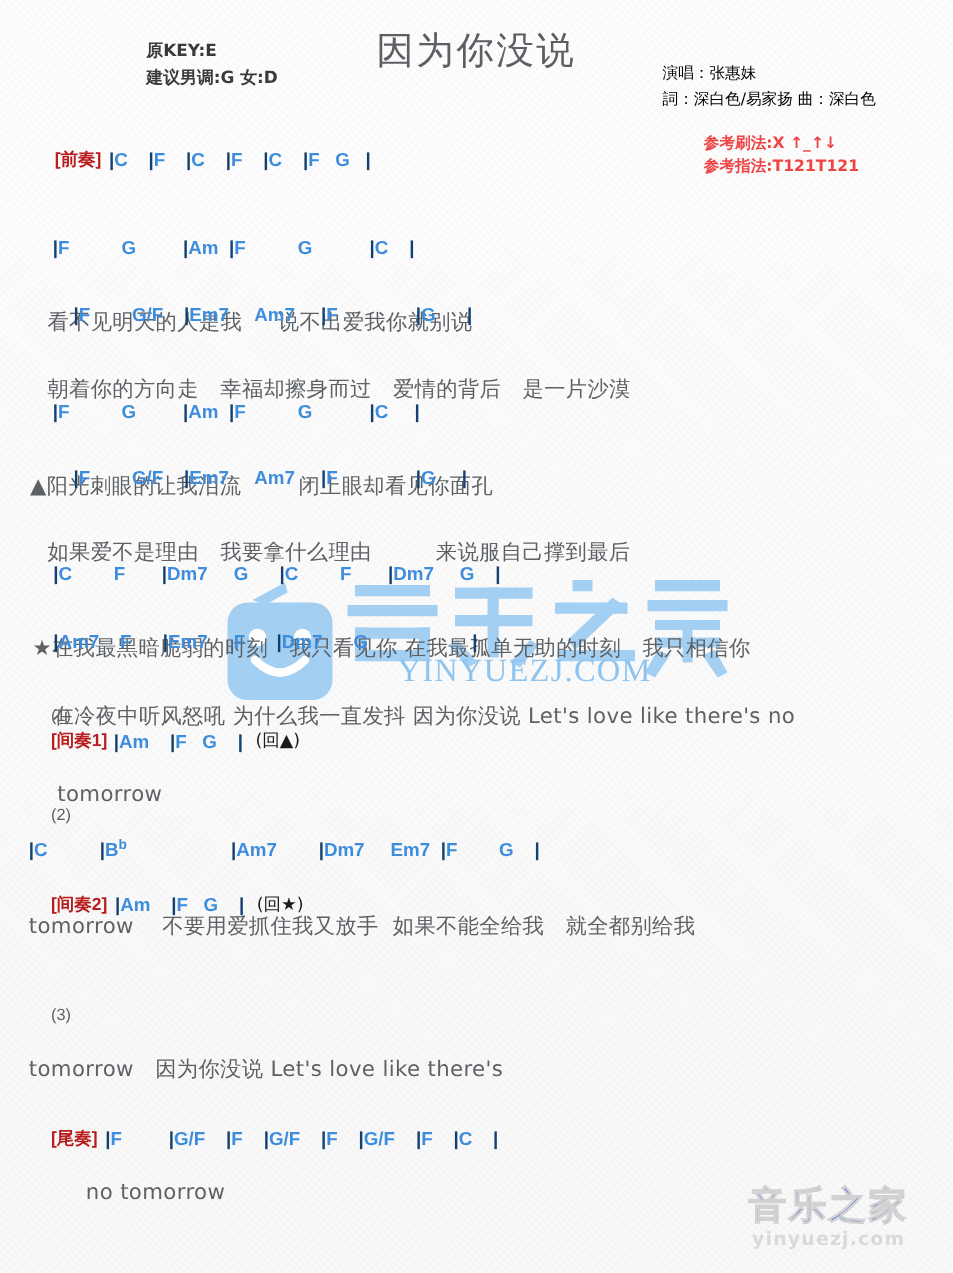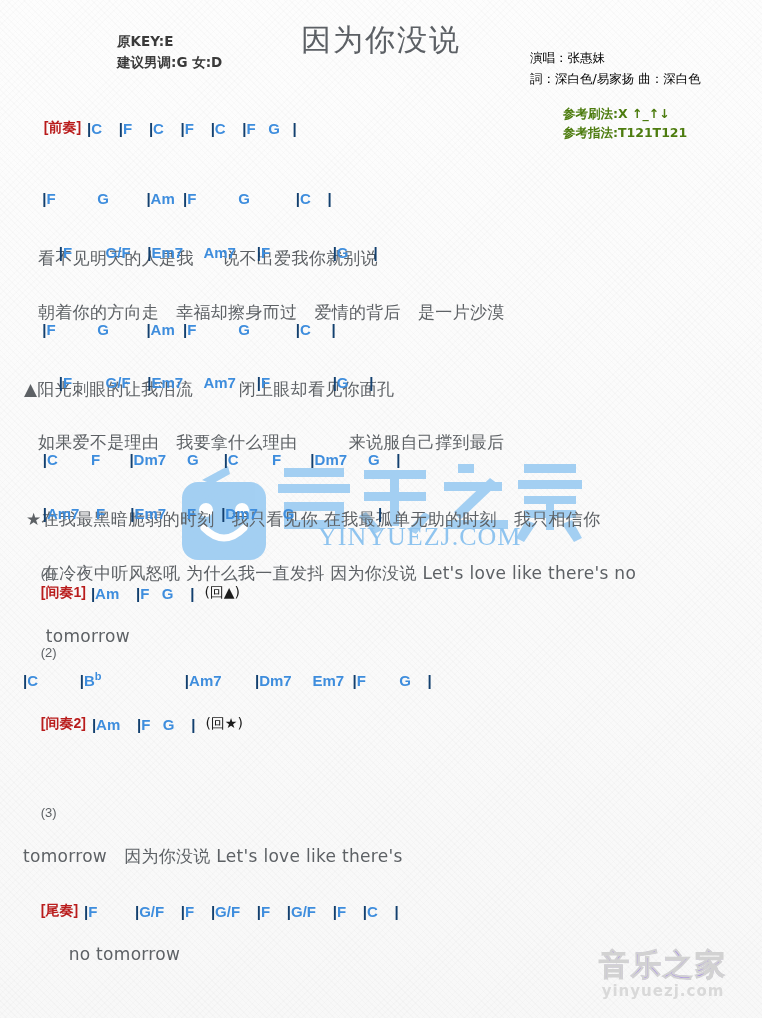--- a/index.html
+++ b/index.html
@@ -49,21 +49,21 @@
     width: 170px;
     height: 62px;
     z-index: 0;
     pointer-events: none;
     text-align: center;
   }
   .wm-bottom .wm-cn {
     font-family: "DejaVu Sans", sans-serif;
     font-size: 30px;
     font-weight: bold;
-    color: #8b5cf6;
+    color: #1d4ed8;
     letter-spacing: 2px;
     line-height: 34px;
     -webkit-text-stroke: 1px #d2d2d2;
   }
   .wm-bottom .wm-en {
     font-family: "DejaVu Sans", sans-serif;
     font-size: 15px;
     font-weight: bold;
     color: #d9d9d9;
     letter-spacing: 1px;
@@ -105,21 +105,21 @@
     white-space: nowrap;
   }
   .credits .line2 { letter-spacing: 0px; }
   .play-info {
     position: absolute;
     left: 563px;
     top: 104px;
     font-size: 12.5px;
     line-height: 19px;
     font-weight: bold;
-    color: #4d7c0f;
+    color: #ef4444;
     font-family: "DejaVu Sans", sans-serif;
     white-space: nowrap;
   }
 
   
   .block { position: absolute; white-space: pre; }
 
   .chordline {
     font-family: "Liberation Sans", sans-serif;
     font-size: 15px;
@@ -269,20 +269,21 @@
   <div class="block" style="left:23px; top:566px;">
     <span class="seclabel inline-mid">[间奏1]</span><span class="chordline inline-mid" style="margin-left:5px;"><span class="bar">|</span>Am    <span class="bar">|</span>F   G    <span class="bar">|</span></span><span class="repeat-note inline-mid" style="margin-left:10px;">(回▲)</span>
     <div class="lyricline" style="margin-top:3px;">    tomorrow</div>
   </div>
 
   <div class="block" style="left:23px; top:625px;">
     <span class="marknum">(2)</span>
   </div>
   <div class="block" style="left:23px; top:635px;">
     <div class="chordline"><span class="bar">|</span>C          <span class="bar">|</span>B<span class="flat">b</span>                    <span class="bar">|</span>Am7        <span class="bar">|</span>Dm7     Em7  <span class="bar">|</span>F        G    <span class="bar">|</span></div>
+    <div class="lyricline" style="margin-top:3px;">tomorrow    不要用爱抓住我又放手  如果不能全给我   就全都别给我</div>
   </div>
 
   <div class="block" style="left:23px; top:697px;">
     <span class="seclabel inline-mid">[间奏2]</span><span class="chordline inline-mid" style="margin-left:6px;"><span class="bar">|</span>Am    <span class="bar">|</span>F   G    <span class="bar">|</span></span><span class="repeat-note inline-mid" style="margin-left:10px;">(回★)</span>
   </div>
 
   <div class="block" style="left:23px; top:785px;">
     <span class="marknum">(3)</span>
   </div>
   <div class="block" style="left:23px; top:806px;">

